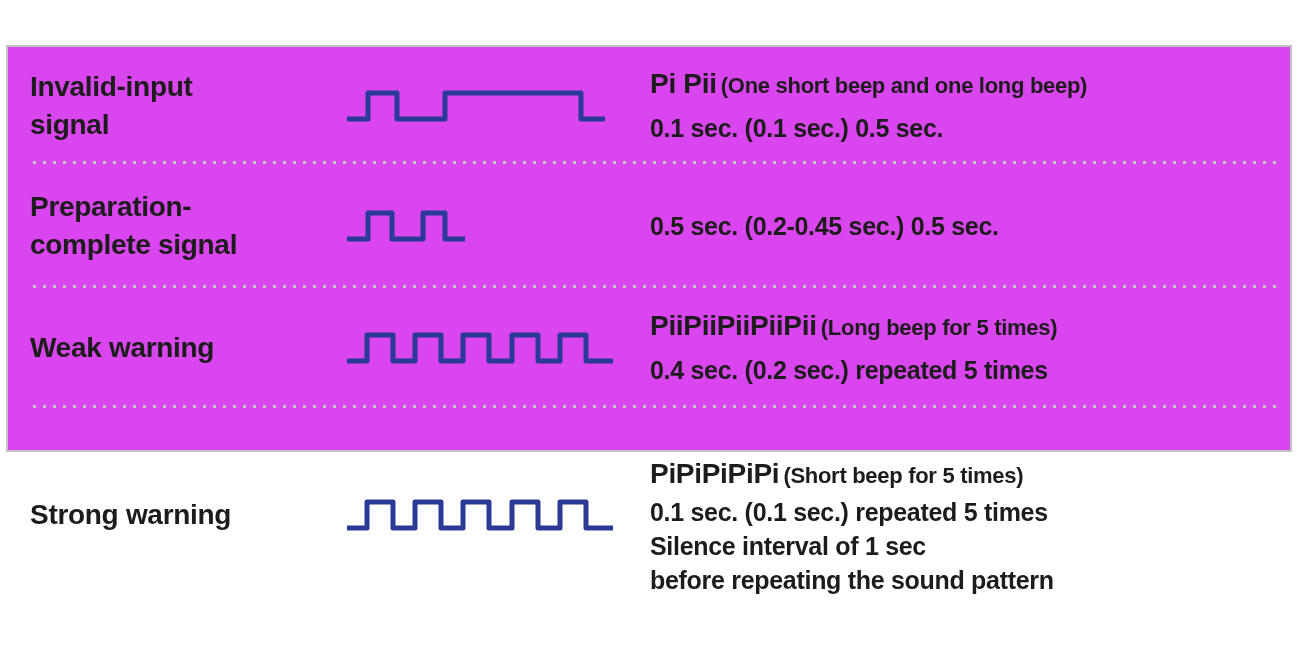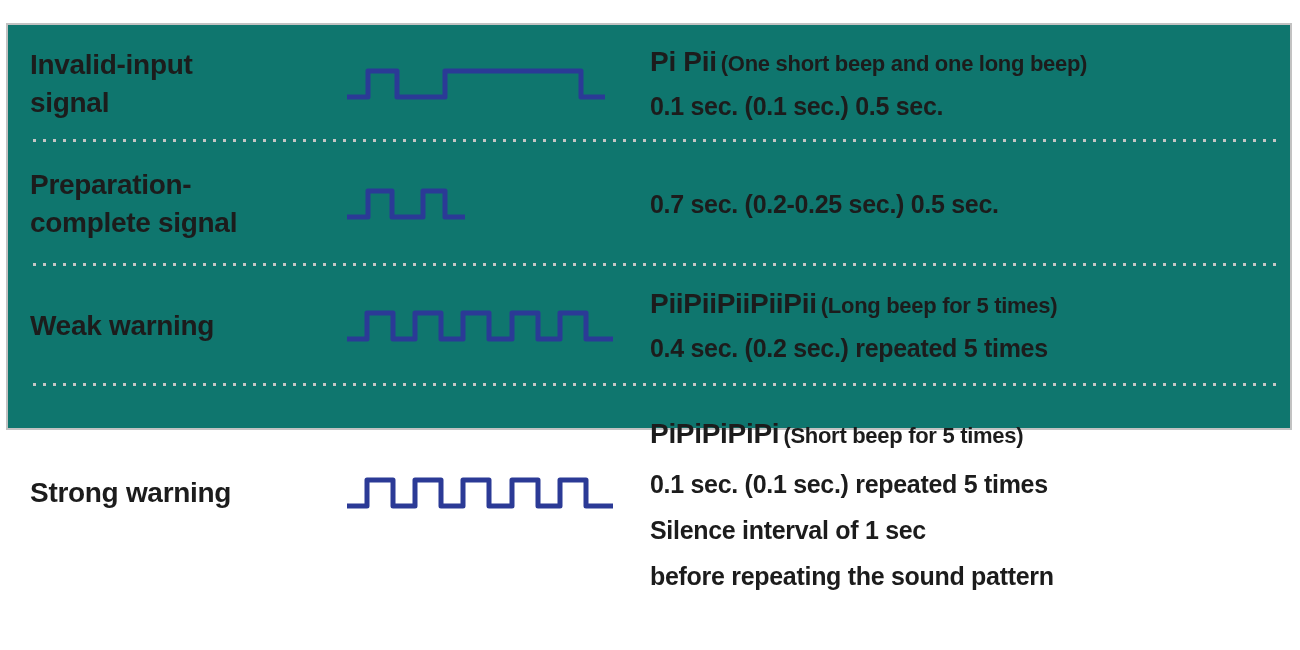--- a/index.html
+++ b/index.html
@@ -8,24 +8,24 @@
     width: 1300px;
     height: 650px;
     background: #ffffff;
     font-family: "Liberation Sans", sans-serif;
     overflow: hidden;
   }
   .panel {
     box-sizing: border-box;
     position: absolute;
     left: 6px;
-    top: 23px;
+    top: 45px;
     width: 1286px;
     height: 407px;
-    background: #0f766e;
+    background: #d946ef;
     border: 2px solid #c2c2c2;
   }
   .row {
     position: relative;
     display: flex;
     align-items: center;
     width: 100%;
   }
   .row-1 { height: 117px; }
   .row-2 { height: 124px; }
@@ -69,21 +69,21 @@
     stroke-linejoin: round;
     stroke-linecap: butt;
   }
   .desc-cell {
     flex: 1 1 auto;
     color: #1c1c1c;
     font-weight: bold;
     line-height: 40px;
     letter-spacing: -0.3px;
   }
-  .row-4 .desc-cell { line-height: 46px; margin-top: 24px; }
+  .row-4 .desc-cell { line-height: 34px; margin-top: 24px; }
   .beep-name { font-size: 28px; font-weight: bold; }
   .beep-note { font-size: 22px; font-weight: bold; }
   .timing-line, .extra-line { font-size: 25px; font-weight: bold; }
 </style>
 </head>
 <body>
 
 <div class="panel">
 
   <div class="row row-1">
@@ -106,21 +106,21 @@
     <div class="label-cell">
       <div class="label">Preparation-
 complete signal</div>
     </div>
     <div class="wave-cell">
       <svg width="122" height="36" viewBox="0 0 122 36">
         <polyline class="wave-line" points="2,31 23,31 23,5 47,5 47,31 78,31 78,5 100,5 100,31 120,31"></polyline>
       </svg>
     </div>
     <div class="desc-cell">
-      <div class="timing-line">0.7 sec. (0.2-0.25 sec.) 0.5 sec.</div>
+      <div class="timing-line">0.5 sec. (0.2-0.45 sec.) 0.5 sec.</div>
     </div>
   </div>
 
   <div class="row row-3">
     <div class="label-cell">
       <div class="label">Weak warning</div>
     </div>
     <div class="wave-cell">
       <svg width="272" height="36" viewBox="0 0 272 36">
         <polyline class="wave-line" points="2,31 22,31 22,5 48,5 48,31 70,31 70,5 96,5 96,31 118,31 118,5 144,5 144,31 167,31 167,5 193,5 193,31 215,31 215,5 241,5 241,31 268,31"></polyline>

